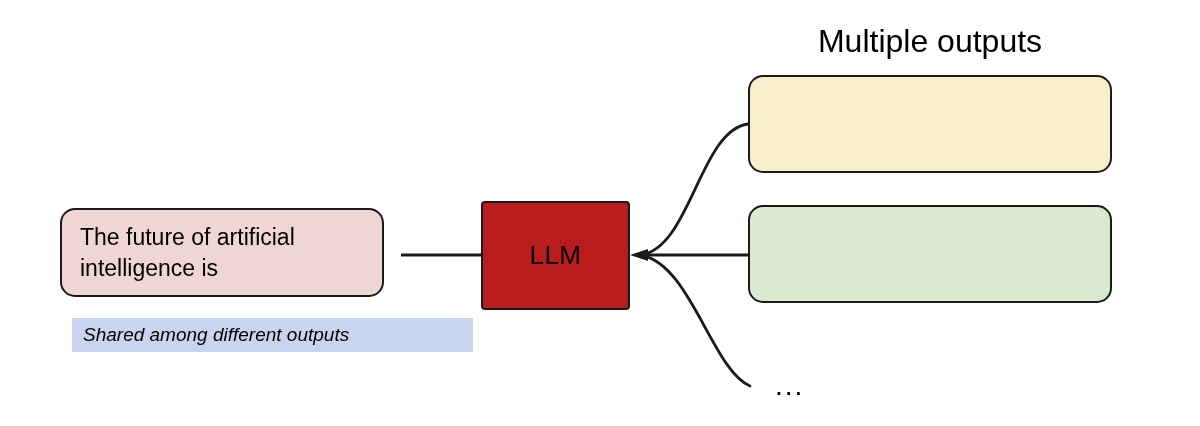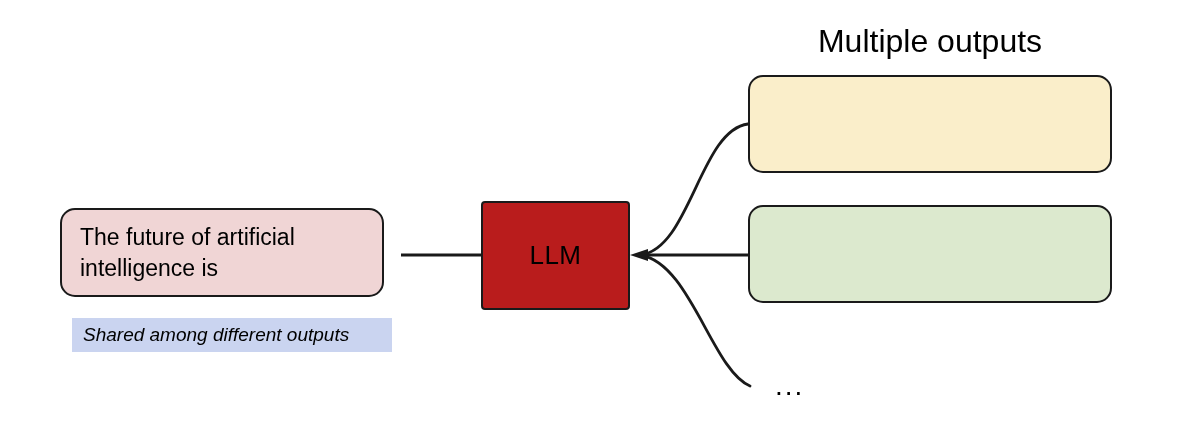--- a/index.html
+++ b/index.html
@@ -104,21 +104,21 @@
     width: 364px;
     height: 98px;
     background: #DCE9CE;
   }
 
   
   #shared-note {
     position: absolute;
     left: 72px;
     top: 318px;
-    width: 320px;
+    width: 401px;
     height: 34px;
     background: #CAD4F0;
     display: flex;
     align-items: center;
   }
   #shared-note-text {
     padding-left: 11px;
     font-size: 19px;
     font-style: italic;
     color: #000000;

